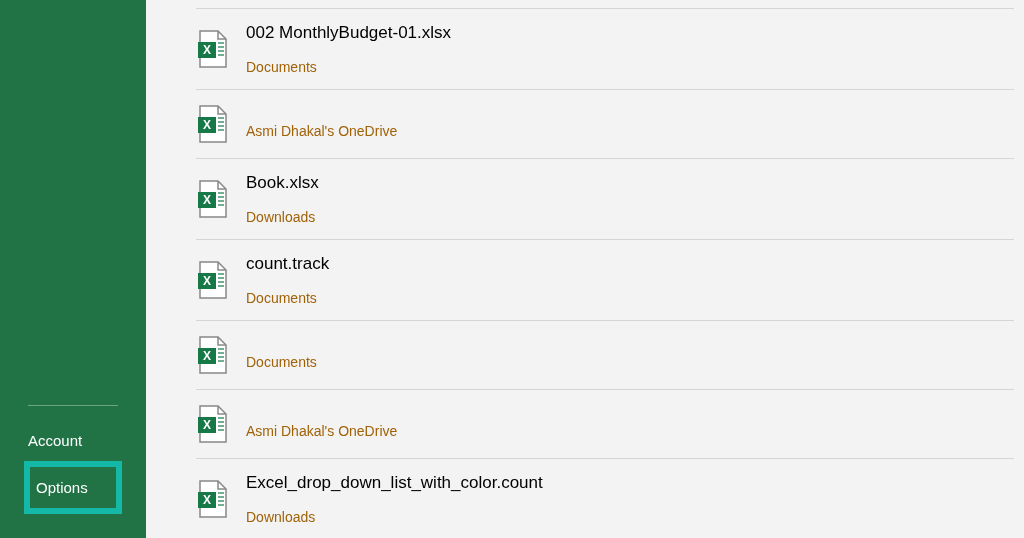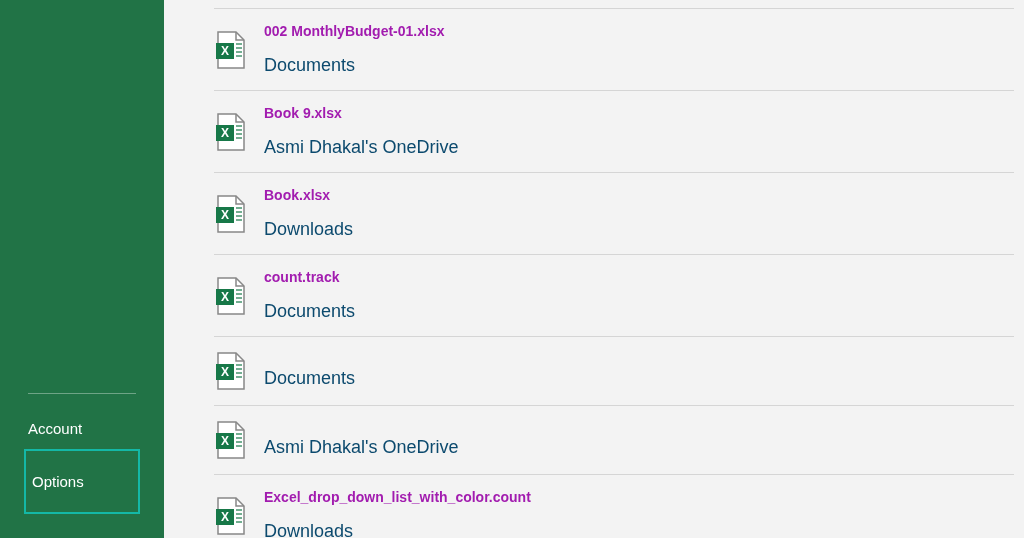--- a/index.html
+++ b/index.html
@@ -5,44 +5,44 @@
     * { margin: 0; padding: 0; box-sizing: border-box; }
     body {
       font-family: "Segoe UI", Arial, sans-serif;
       width: 1024px;
       height: 538px;
       overflow: hidden;
       display: flex;
       background: #f3f3f3;
     }
     .sidebar {
-      width: 164px;
+      width: 146px;
       height: 100%;
       background: #217346;
       display: flex;
       flex-direction: column;
       justify-content: flex-end;
       padding-bottom: 18px;
     }
     .sidebar-divider {
       height: 1px;
       background: rgba(255,255,255,0.35);
       margin: 0 28px 14px 28px;
     }
     .sidebar-item {
       color: #ffffff;
       font-size: 15px;
       padding: 12px 28px;
       cursor: pointer;
       font-weight: 400;
     }
     .sidebar-item.highlighted {
-      border: 2px solid #14b8a6;
+      border: 6px solid #14b8a6;
       margin: 0 24px 6px 24px;
-      padding: 22px 6px;
+      padding: 12px 6px;
     }
     .main {
       flex: 1;
       height: 100%;
       background: #f3f3f3;
       overflow: hidden;
     }
     .file-list {
       padding-left: 50px;
       padding-right: 10px;
@@ -60,28 +60,27 @@
     }
     .file-icon {
       width: 32px;
       height: 40px;
       margin-right: 18px;
       flex-shrink: 0;
     }
     .file-icon svg { width: 100%; height: 100%; }
     .file-text { display: flex; flex-direction: column; }
     .file-name {
+      font-size: 17px;
+      color: #000000;
+      margin-bottom: 2px;
+    }
+    .file-location {
       font-size: 14px;
-      color: #a21caf;
-      margin-bottom: 2px;
-      font-weight: bold;
-    }
-    .file-location {
-      font-size: 18px;
-      color: #0c4a6e;
+      color: #a16207;
       margin-top: 14px;
     }
   </style>
 </head>
 <body>
 
 <div class="sidebar">
   <div class="sidebar-divider"></div>
   <div class="sidebar-item">
     <span>Account</span>
@@ -118,21 +117,20 @@
             <path d="M22 2 L22 10 L30 10" fill="none" stroke="#888" stroke-width="1.5"></path>
             <rect x="2" y="13" width="18" height="16" fill="#177848"></rect>
             <text x="11" y="25" font-size="12" font-weight="bold" fill="#fff" text-anchor="middle" font-family="Arial">X</text>
             <line x1="22" y1="14" x2="28" y2="14" stroke="#177848" stroke-width="1.2"></line>
             <line x1="22" y1="18" x2="28" y2="18" stroke="#177848" stroke-width="1.2"></line>
             <line x1="22" y1="22" x2="28" y2="22" stroke="#177848" stroke-width="1.2"></line>
             <line x1="22" y1="26" x2="28" y2="26" stroke="#177848" stroke-width="1.2"></line>
           </svg>
       </span>
       <div class="file-text">
-        <span class="file-name">Book 9.xlsx</span>
         <span class="file-location">Asmi Dhakal's OneDrive</span>
       </div>
     </div>
     <div class="file-item">
       <span class="file-icon">
         <svg viewBox="0 0 32 40">
             <path d="M4 2 L22 2 L30 10 L30 38 L4 38 Z" fill="#ffffff" stroke="#888" stroke-width="1.5"></path>
             <path d="M22 2 L22 10 L30 10" fill="none" stroke="#888" stroke-width="1.5"></path>
             <rect x="2" y="13" width="18" height="16" fill="#177848"></rect>
             <text x="11" y="25" font-size="12" font-weight="bold" fill="#fff" text-anchor="middle" font-family="Arial">X</text>

